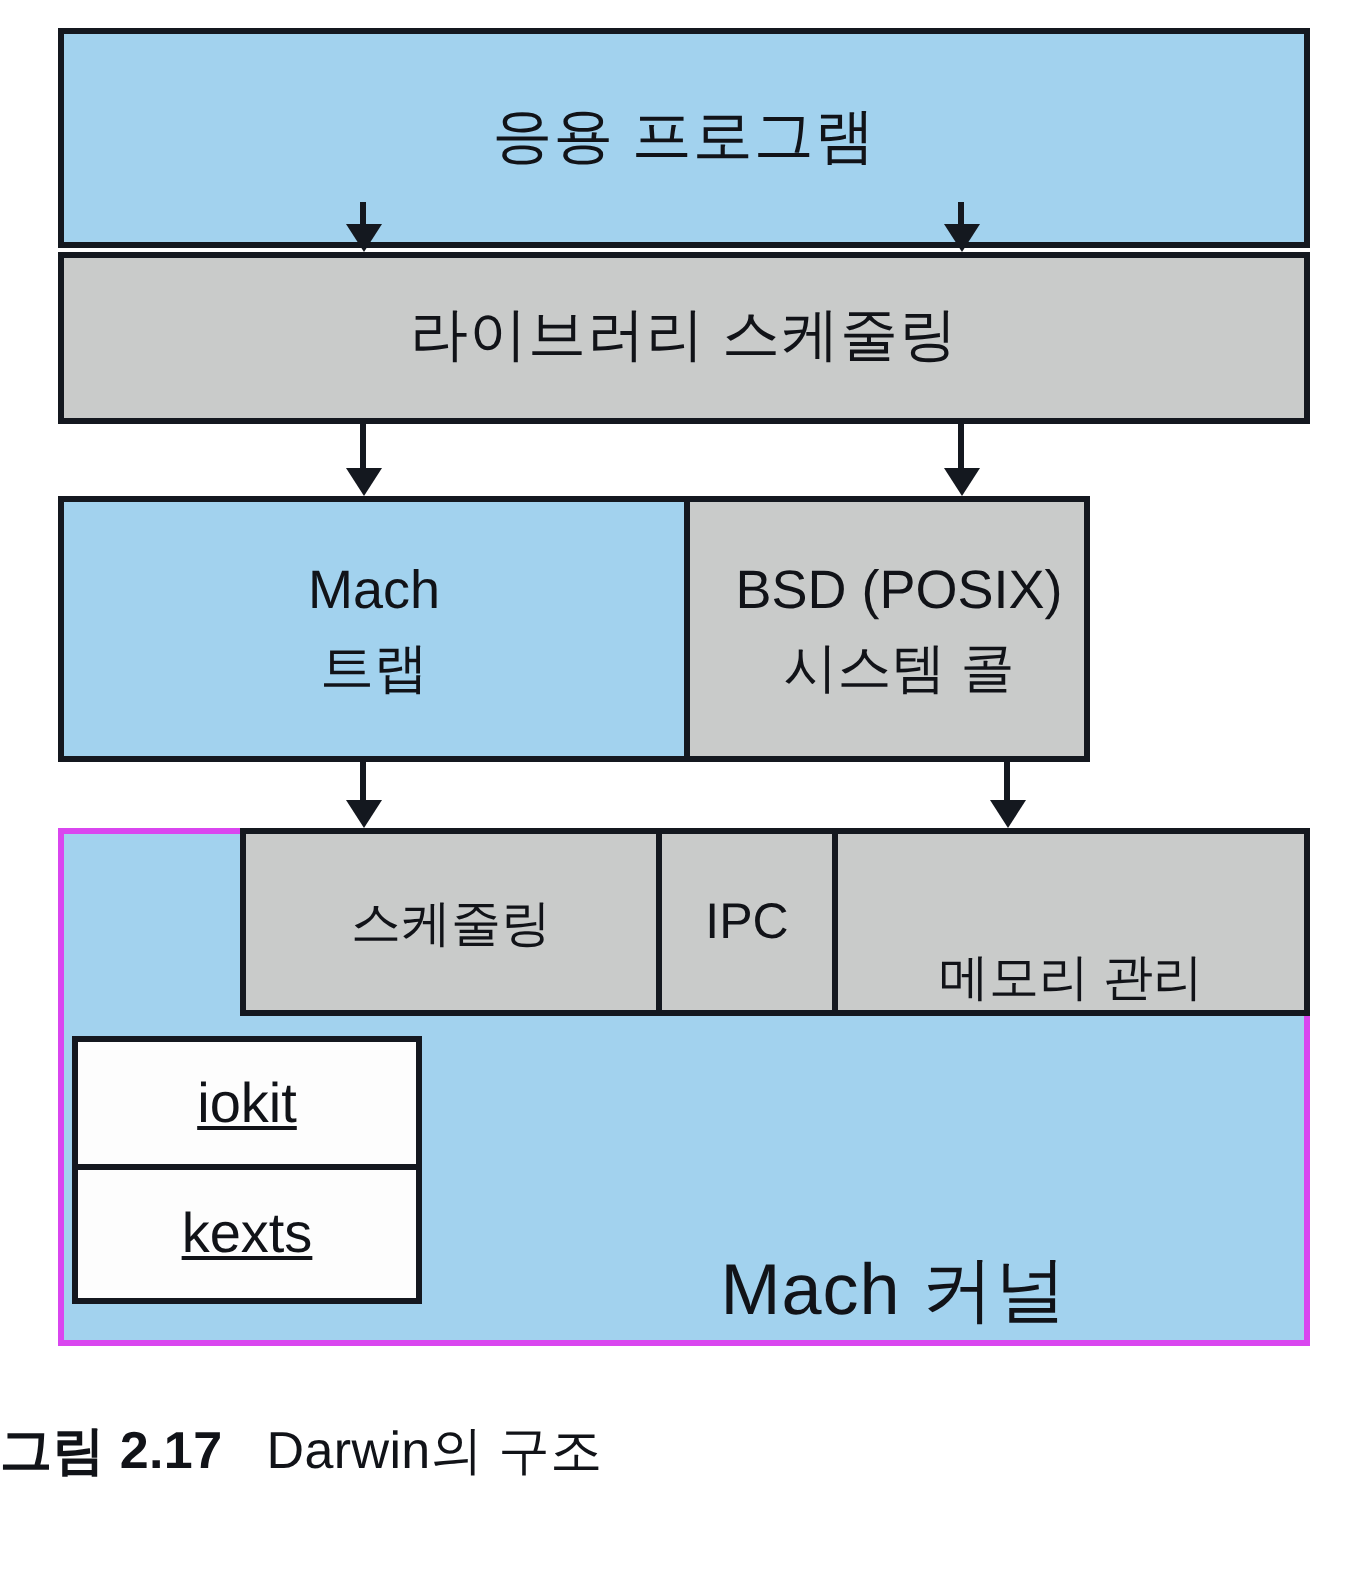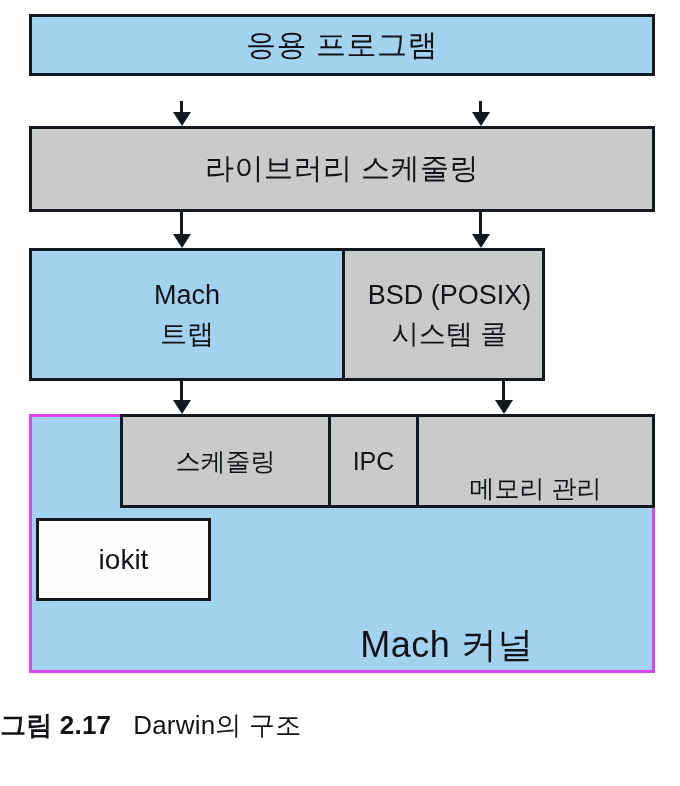--- a/index.html
+++ b/index.html
@@ -33,21 +33,21 @@
     justify-content: center;
     text-align: center;
     line-height: 1.28;
   }
 
   .fill-blue  { background: #a2d2ee; }
   .fill-gray  { background: #c9cbca; }
 
   
   #app-box {
-    left: 29px; top: 14px; width: 626px; height: 62px;
+    left: 29px; top: 14px; width: 626px; height: 110px;
     font-size: 30px;
     letter-spacing: 0.5px;
   }
 
   
   #lib-box {
     left: 29px; top: 126px; width: 626px; height: 86px;
     font-size: 29px;
     letter-spacing: 0.5px;
   }
@@ -127,26 +127,27 @@
   #driver-stack {
     position: absolute;
     left: 4px; top: 101px;
     width: 175px;
     box-sizing: border-box;
     border: 3px solid #14181f;
     background: #fdfdfd;
   }
   .driver-cell {
     box-sizing: border-box;
-    height: 77px;
+    height: 64px;
     display: flex;
     align-items: center;
     justify-content: center;
     font-size: 28px;
     border-bottom: 3px solid #14181f;
+    text-decoration: underline;
   }
   .driver-cell:last-child { border-bottom: none; }
 
   
   .arrow {
     position: absolute;
     width: 3px;
     background: #14181f;
   }
   .arrow::after {
@@ -232,20 +233,23 @@
       </div>
       <div class="service-cell" id="svc-memory">
         <span>메모리 관리</span>
       </div>
     </div>
 
     <div id="driver-stack">
       <div class="driver-cell">
         <span>iokit</span>
       </div>
+      <div class="driver-cell">
+        <span>kexts</span>
+      </div>
     </div>
 
     <div id="kernel-title">
       <span>Mach 커널</span>
     </div>
 
   </div>
 
   <div id="caption">
     <span id="caption-label">그림 2.17</span><span id="caption-gap"></span><span id="caption-text">Darwin의 구조</span>

